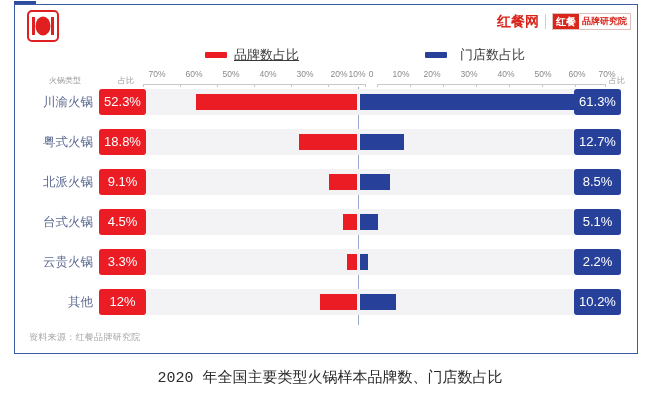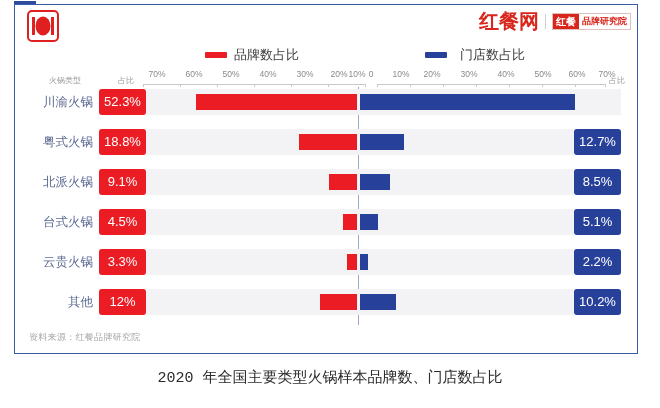--- a/index.html
+++ b/index.html
@@ -77,21 +77,21 @@
   #logo-right {
     position: absolute;
     right: 8px;
     top: 7px;
     display: flex;
     align-items: center;
     gap: 6px;
   }
   #logo-wordmark {
     color: #d9261c;
-    font-size: 20px;
+    font-size: 14px;
     font-weight: bold;
     letter-spacing: 0px;
     line-height: 18px;
   }
   #logo-divider {
     width: 1px;
     height: 15px;
     background: #d0d0d0;
   }
   #logo-badge {
@@ -127,21 +127,21 @@
     height: 22px;
   }
   .legend-item {
     position: absolute;
     display: flex;
     align-items: center;
     gap: 7px;
     font-size: 13px;
     color: #3a3a3a;
   }
-  .legend-item.brand { left: 190px; top: 1px; }
+  .legend-item.brand { left: 190px; top: 1px; text-decoration: underline; }
   .legend-item.store { left: 410px; top: 1px; gap: 13px; }
   .legend-swatch {
     width: 22px;
     height: 6px;
     border-radius: 1px;
   }
 
   
   #axis-row {
     position: absolute;
@@ -352,20 +352,21 @@
 
   <div id="plot">
     <div id="center-axis"></div>
 
     <div class="row" style="top:0px">
       <div class="row-track"></div>
       <div class="row-label">川渝火锅</div>
       <div class="val-box left">52.3%</div>
       <div class="bar red" id="r0" style="width: 160.636px; left: 181.364px; background: rgb(236, 28, 36);"></div>
       <div class="bar blue" id="b0" style="width: 214.55px; left: 345px; background: rgb(39, 64, 154);"></div>
+      <div class="val-box right">61.3%</div>
     </div>
 
     <div class="row" style="top:40px">
       <div class="row-track"></div>
       <div class="row-label">粤式火锅</div>
       <div class="val-box left">18.8%</div>
       <div class="bar red" id="r1" style="width: 57.7429px; left: 284.257px; background: rgb(236, 28, 36);"></div>
       <div class="bar blue" id="b1" style="width: 44.45px; left: 345px; background: rgb(39, 64, 154);"></div>
       <div class="val-box right">12.7%</div>
     </div>

